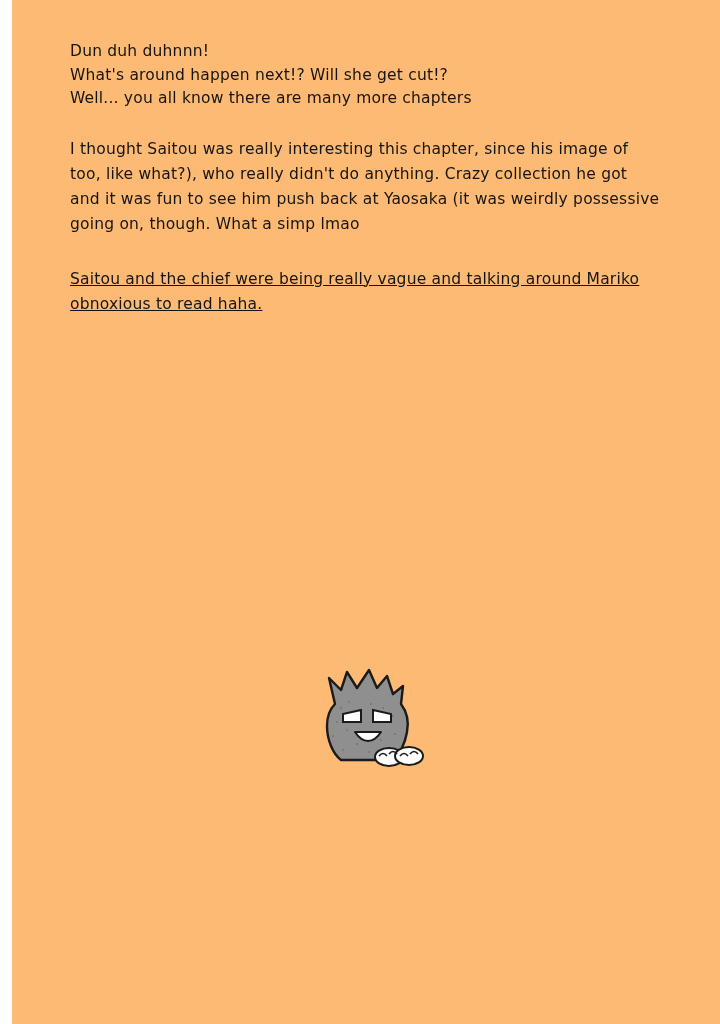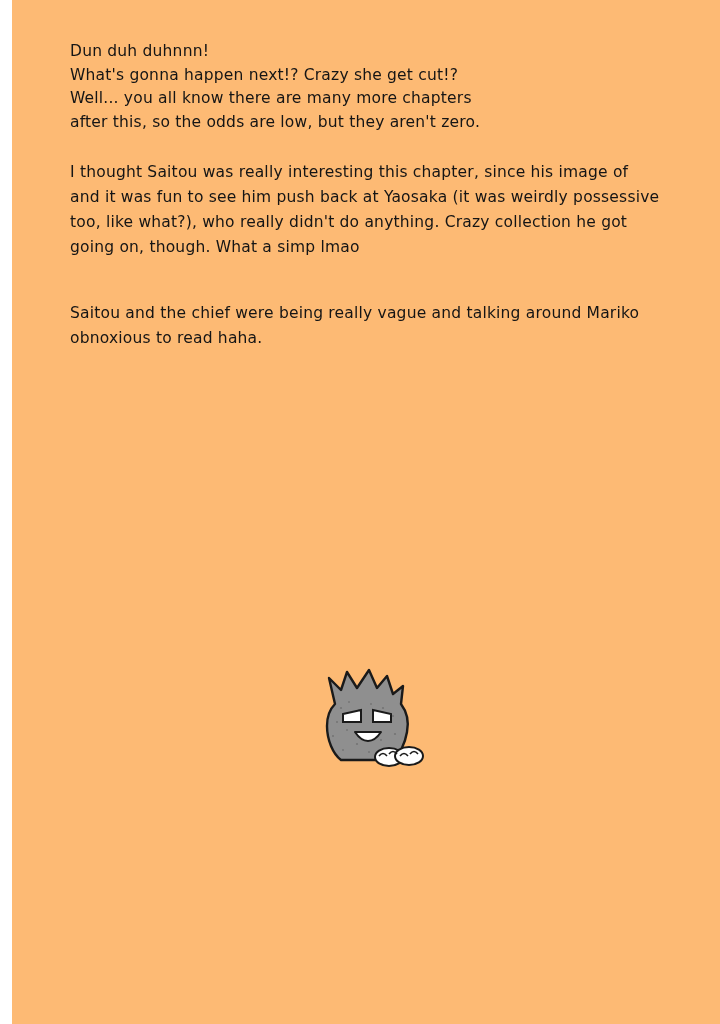--- a/index.html
+++ b/index.html
@@ -70,33 +70,32 @@
 </style>
 </head>
 <body>
 
 <div class="page">
 
   <div class="notes">
 
     <p class="para tight">
       <span class="line">Dun duh duhnnn!</span>
-      <span class="line">What's gonna happen next!? Crazy she get cut!?</span>
+      <span class="line">What's around happen next!? Will she get cut!?</span>
       <span class="line">Well... you all know there are many more chapters</span>
-      <span class="line">after this, so the odds are low, but they aren't zero.</span>
     </p>
 
     <p class="para" style="margin-top:14px;">
       <span class="line">I thought Saitou was really interesting this chapter, since his image of</span>
+      <span class="line">too, like what?), who really didn't do anything. Crazy collection he got</span>
       <span class="line">and it was fun to see him push back at Yaosaka (it was weirdly possessive</span>
-      <span class="line">too, like what?), who really didn't do anything. Crazy collection he got</span>
       <span class="line">going on, though. What a simp lmao</span>
     </p>
 
-    <p class="para" style="margin-top:41px;">
+    <p class="para" style="margin-top:30px;text-decoration:underline;">
       <span class="line">Saitou and the chief were being really vague and talking around Mariko</span>
       <span class="line">obnoxious to read haha.</span>
     </p>
 
   </div>
 
   <div class="art-block">
     <div class="kitty-wrap">
       <svg width="130" height="120" viewBox="0 0 130 120" xmlns="http://www.w3.org/2000/svg">
 

